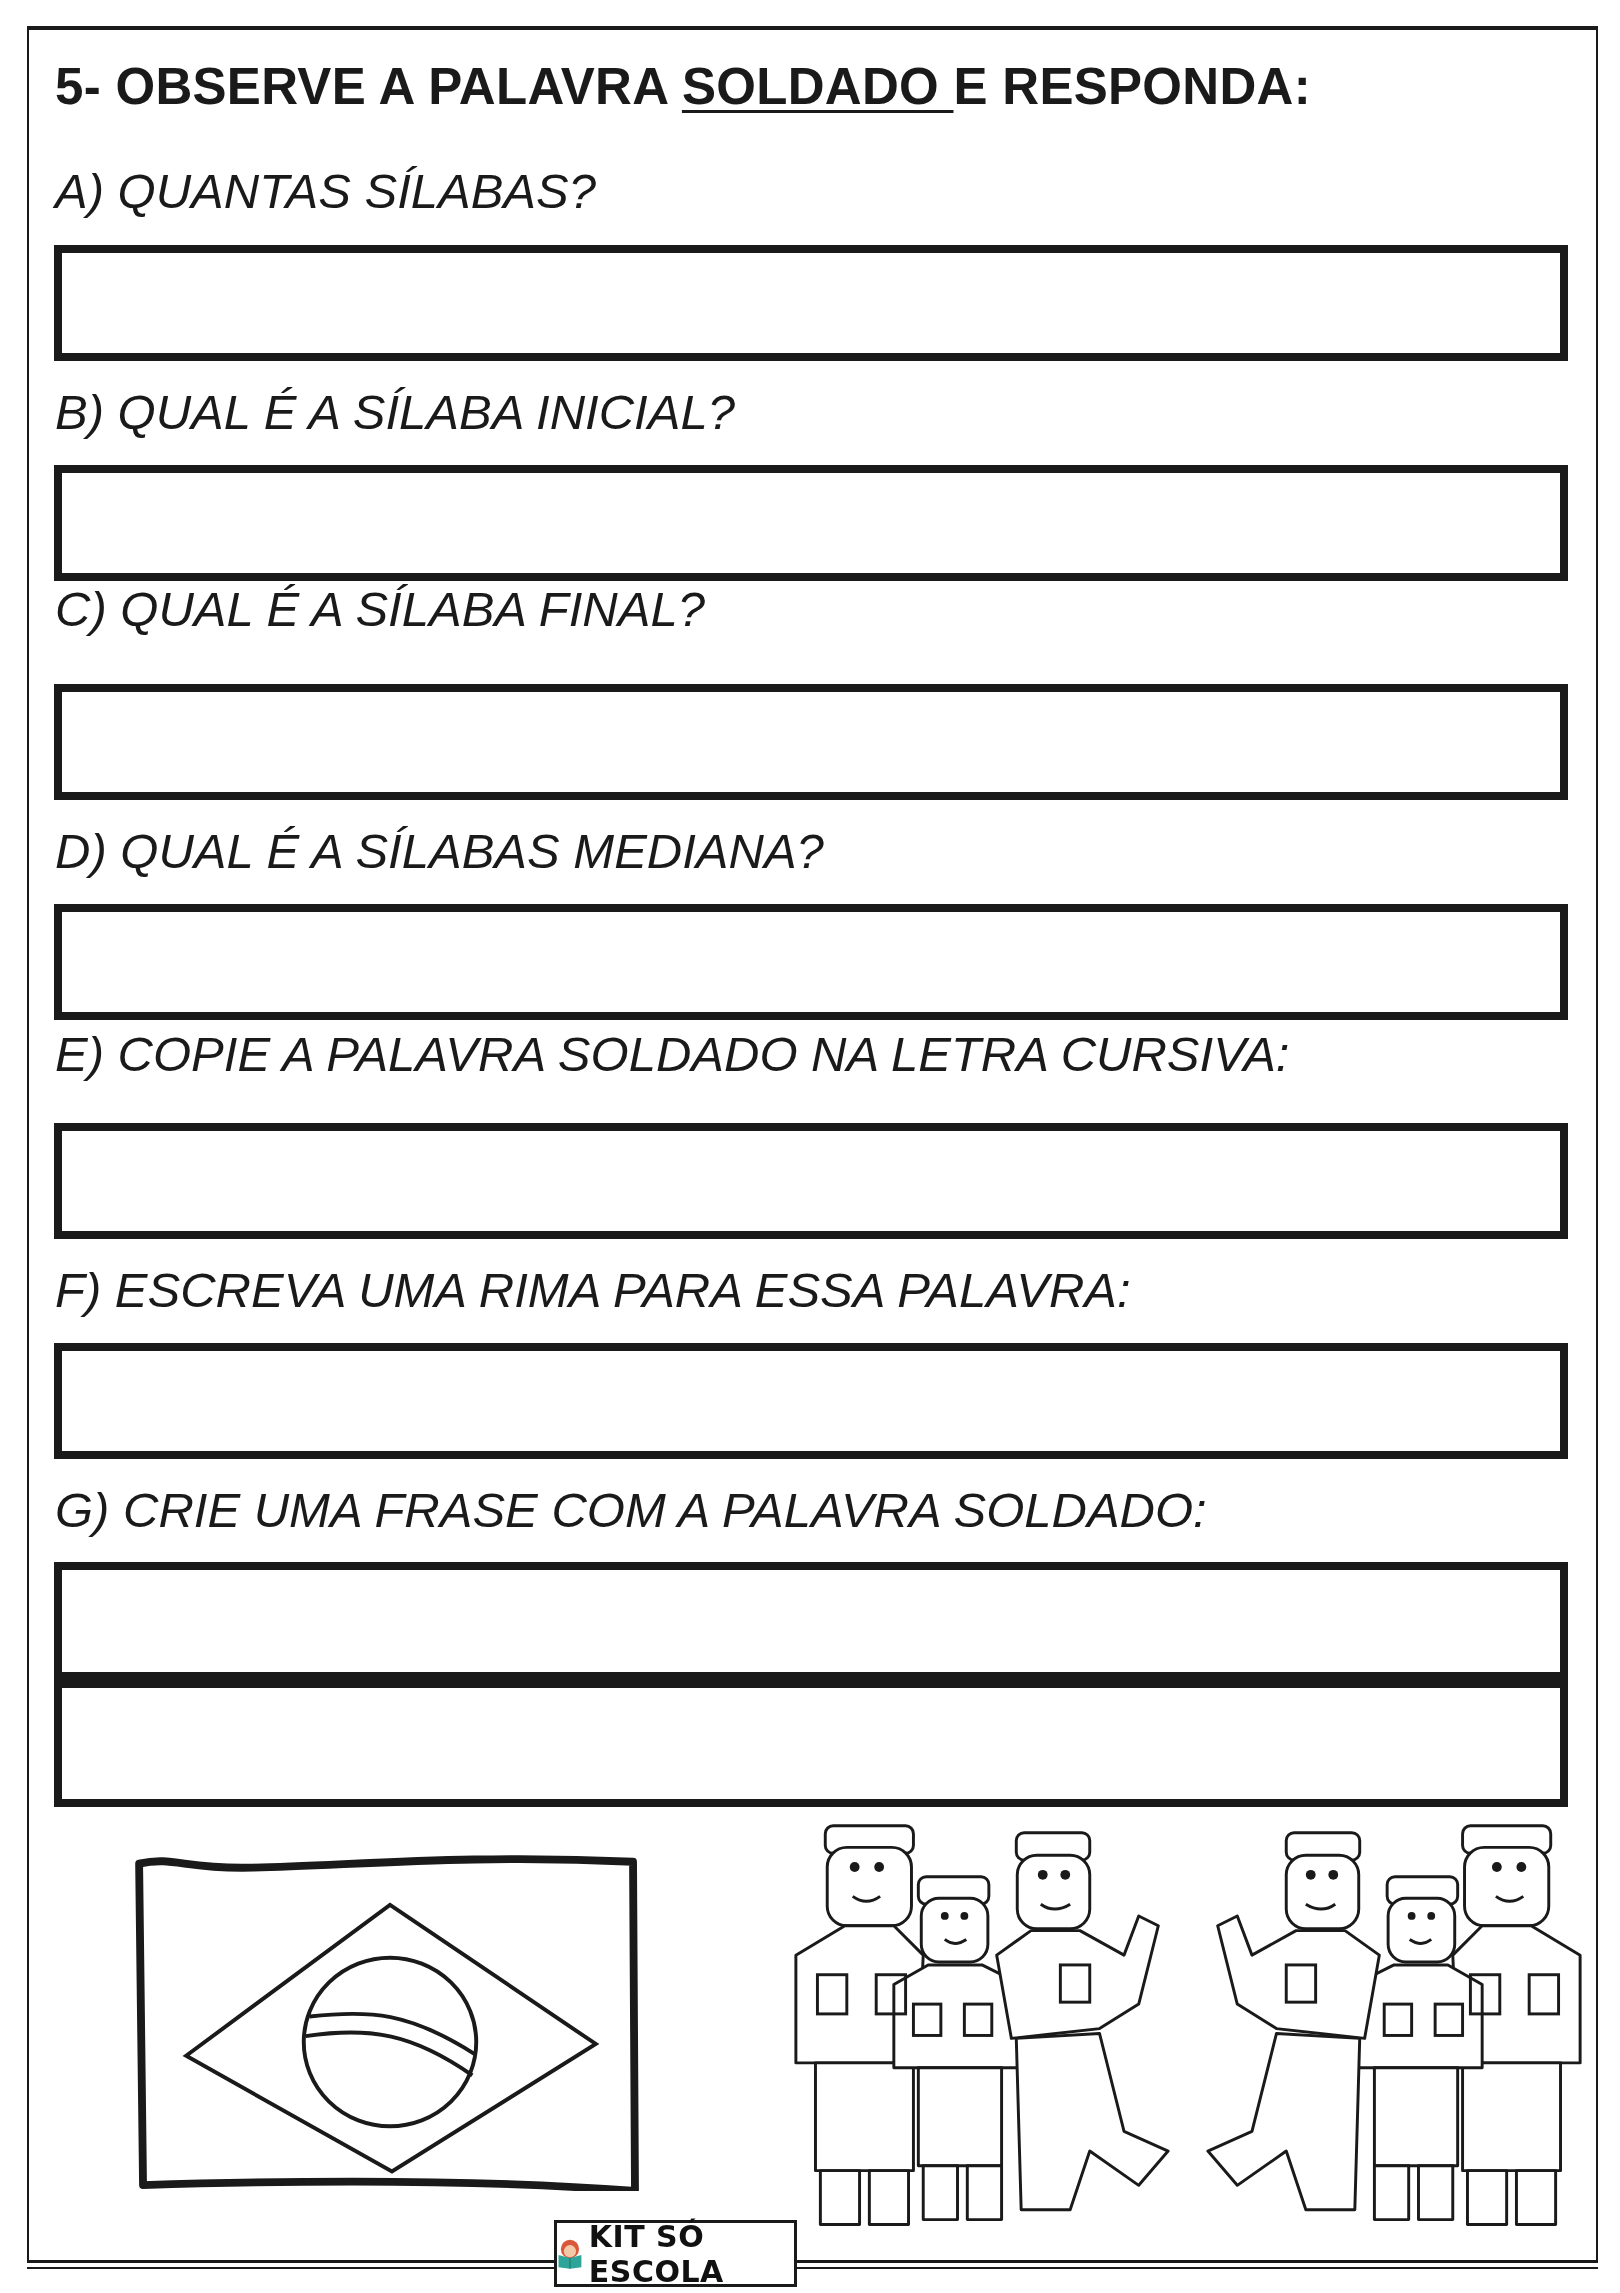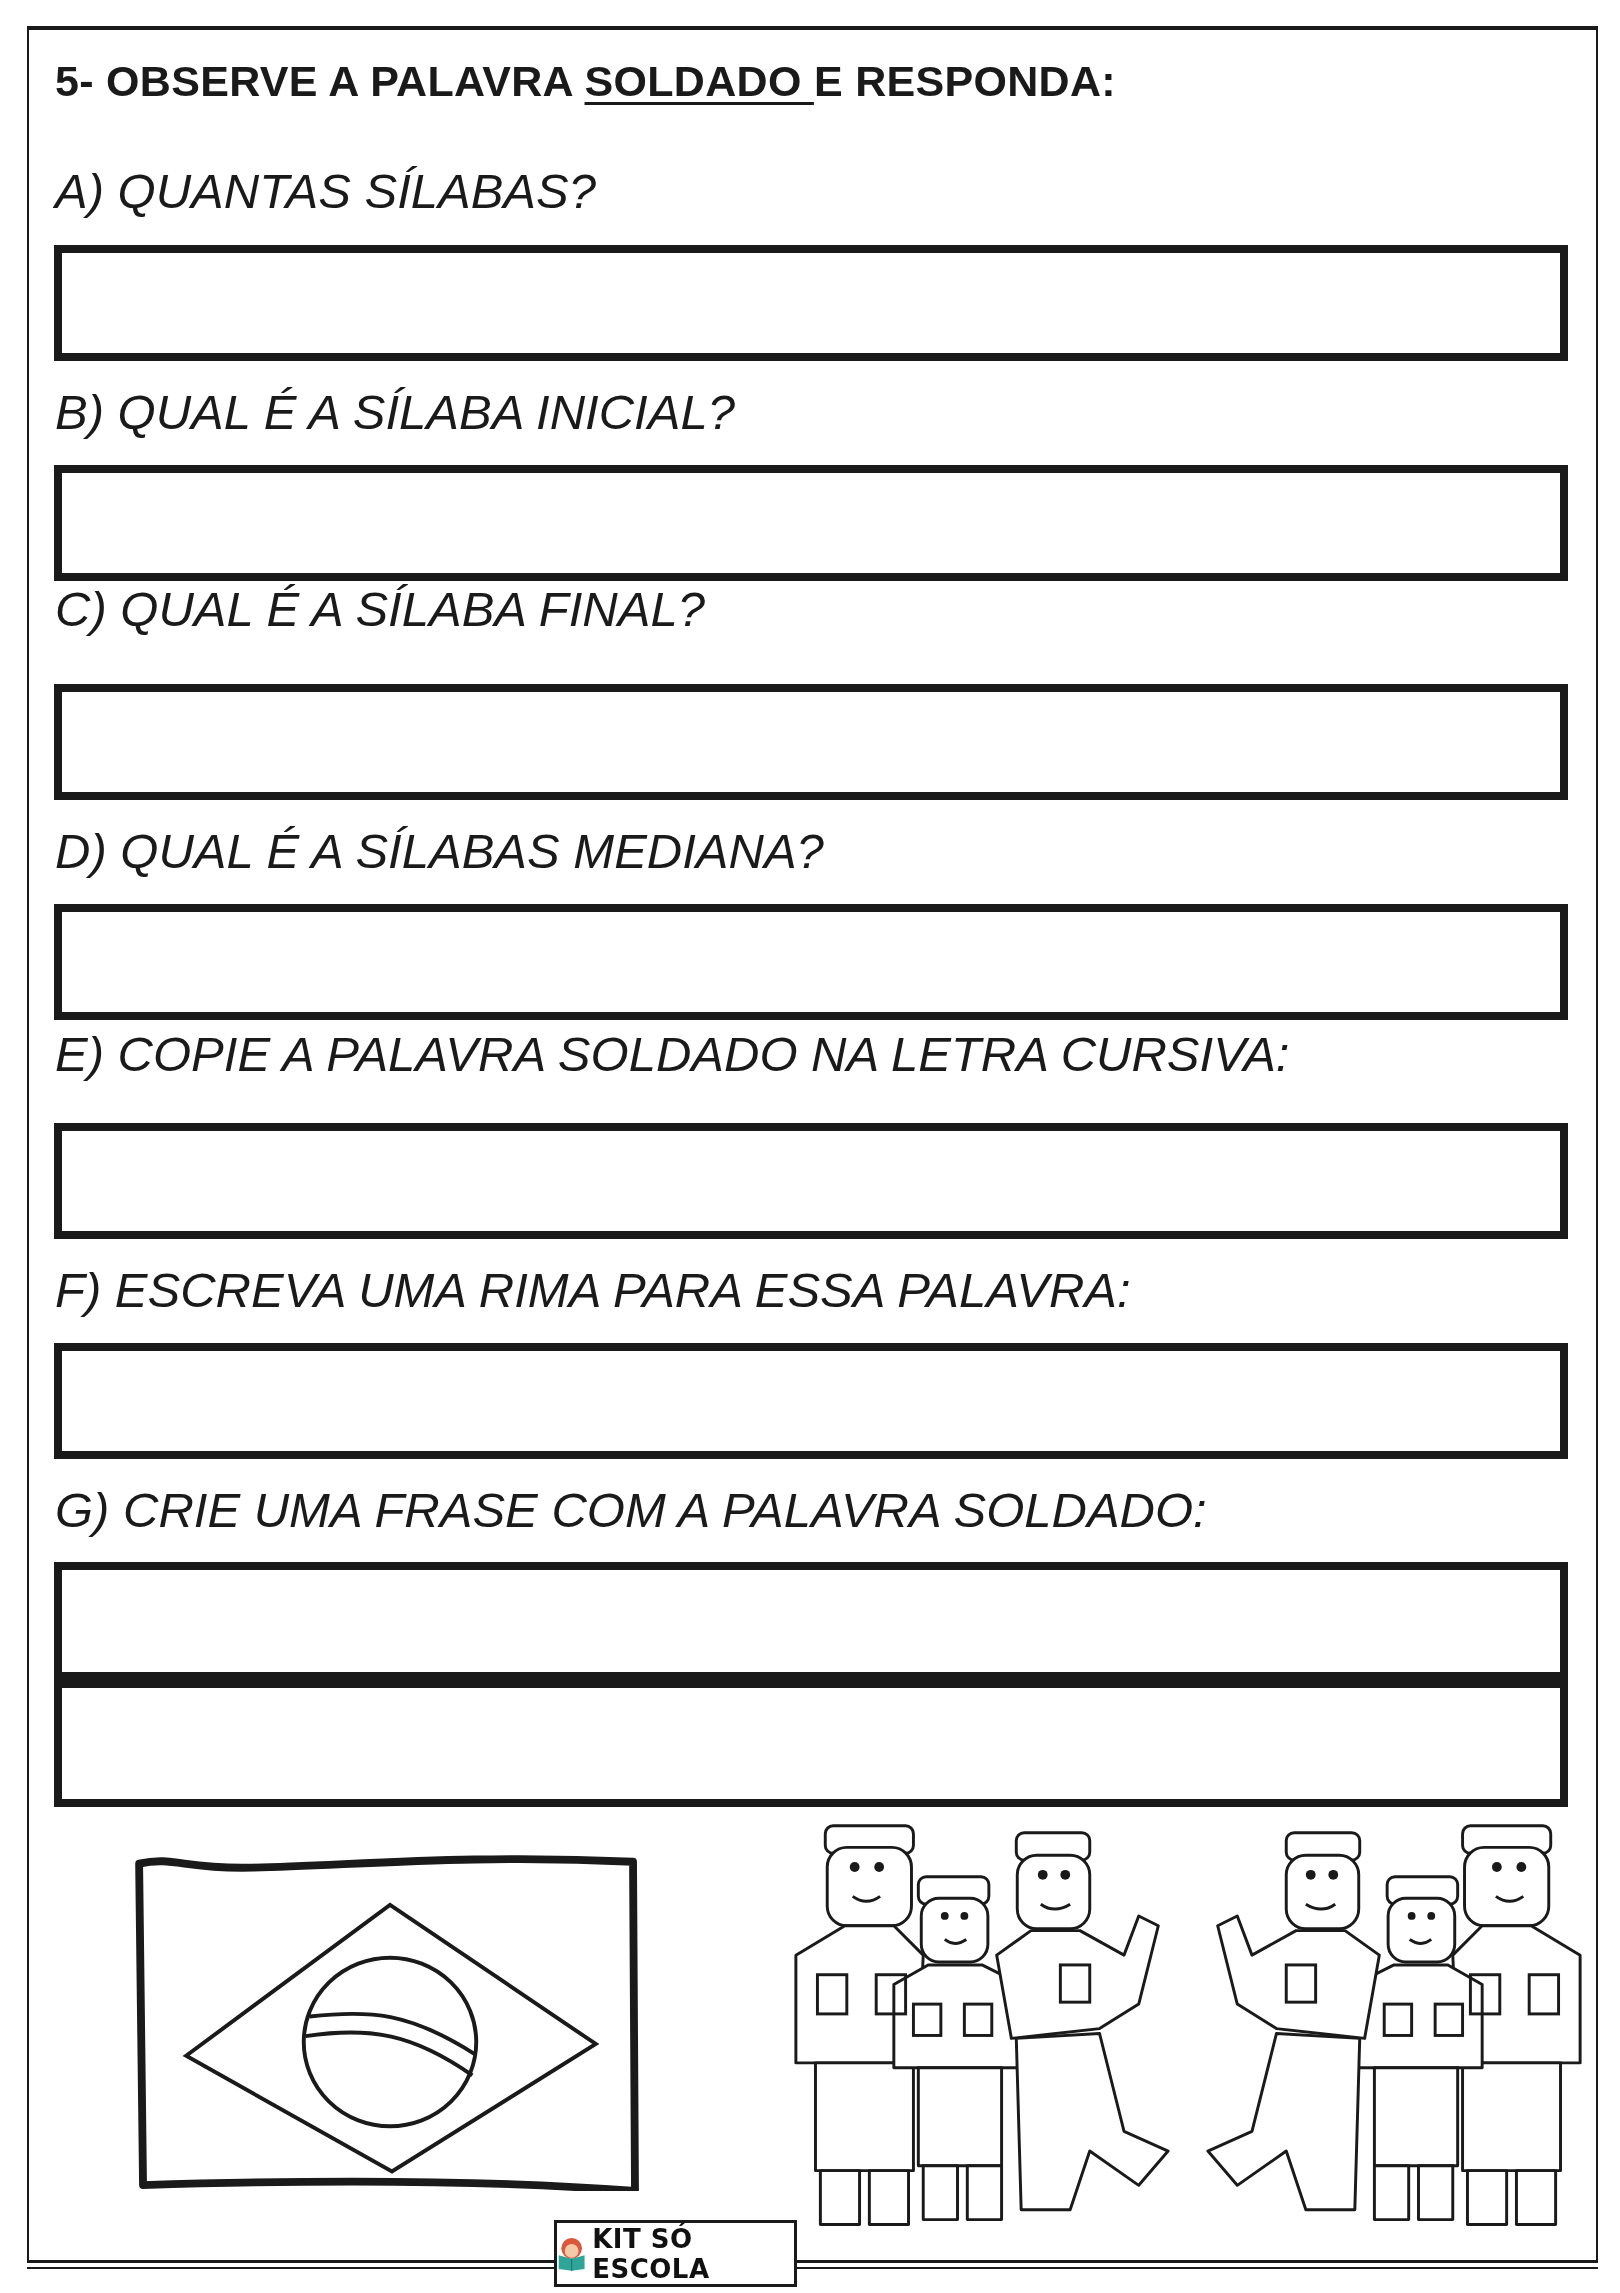--- a/index.html
+++ b/index.html
@@ -1,35 +1,35 @@
 <!DOCTYPE html>
 <html><head>
 <meta charset="utf-8">
 <style>
   html, body { margin: 0; padding: 0; background: #ffffff; }
   body { width: 1620px; height: 2294px; position: relative; overflow: hidden;
          font-family: "Liberation Sans", sans-serif; color: #1a1a1a; }
   .frame { position: absolute; left: 27.4px; top: 25.5px; width: 1571px; height: 2237px;
            border: 2.9px solid #1a1a1a; border-top-width: 4.9px; box-sizing: border-box; }
-  .title { position: absolute; left: 55px; top: 57px; font-size: 43px; font-weight: bold;
+  .title { position: absolute; left: 55px; top: 57px; font-size: 51px; font-weight: bold;
            letter-spacing: 0.3px; white-space: nowrap; }
   .title u { text-decoration: underline; text-decoration-thickness: 2.9px; text-underline-offset: 5.9px; }
   .q { position: absolute; left: 55px; font-size: 49px; white-space: nowrap; font-style: italic; }
   .box { position: absolute; left: 54px; width: 1514px; height: 116px;
          border: 8.8px solid #1a1a1a; box-sizing: border-box; background: #fff; }
   .box.tall { height: 245px; }
   .box .divider { position: absolute; left: 0; right: 0; top: 102px; height: 15.7px; background: #1a1a1a; }
   .flag { position: absolute; left: 135px; top: 1848px; width: 510px; height: 343px; }
   .soldiers { position: absolute; top: 1818px; width: 392px; height: 431px; }
   .footer-line { position: absolute; left: 27.4px; right: 21.6px; top: 2260px; height: 4.9px;
                  border-top: 2px solid #1a1a1a; border-bottom: 2px solid #1a1a1a; }
   .badge { position: absolute; left: 554px; top: 2220px; width: 243px; height: 67px;
            border: 3.9px solid #1a1a1a; background: #fff; box-sizing: border-box;
            display: flex; align-items: center; justify-content: center; gap: 5.9px; }
-  .badge-text { font-family: "DejaVu Sans", sans-serif; font-weight: bold; font-size: 26px;
+  .badge-text { font-family: "DejaVu Sans", sans-serif; font-weight: bold; font-size: 30px;
                 letter-spacing: 0.5px; color: #111; }
 </style>
 </head>
 <body>
 
 <div class="frame"></div>
 
 <div class="title"><span>5- OBSERVE A PALAVRA </span><u>SOLDADO </u><span>E RESPONDA:</span></div>
 
 <div class="q" style="top:163px">A) QUANTAS SÍLABAS?</div>

